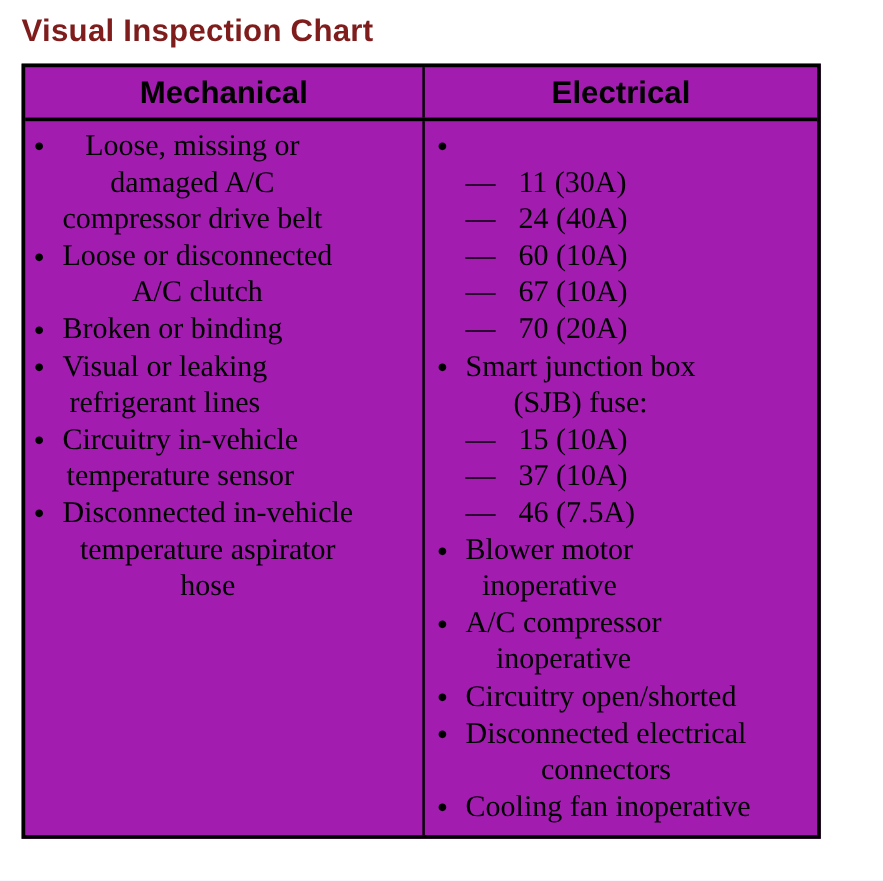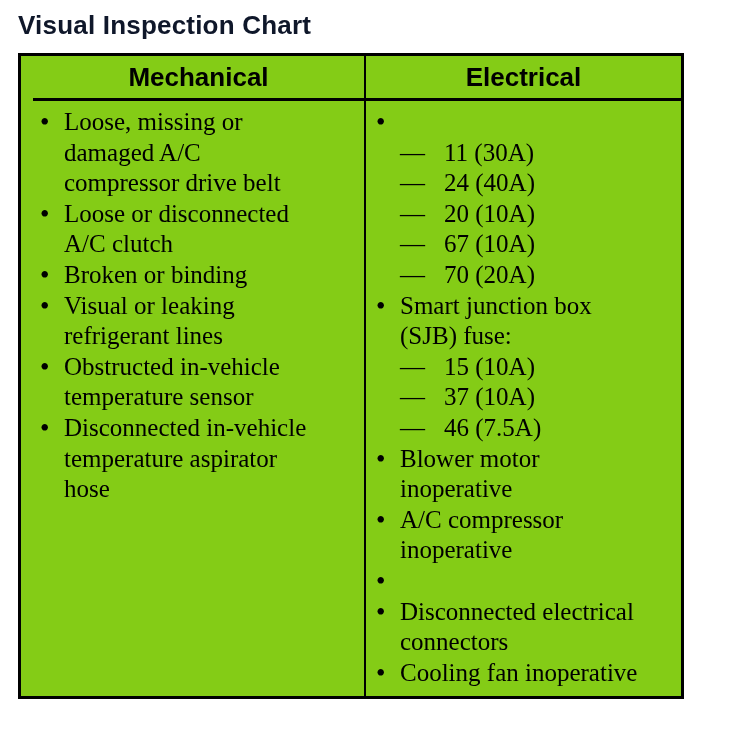--- a/index.html
+++ b/index.html
@@ -16,29 +16,28 @@
     height: 734px;
     color: #000000;
   }
   .doc-title {
     margin: 10px 0 0 18px;
     font-family: "Liberation Sans", sans-serif;
     font-weight: bold;
     font-size: 26px;
     line-height: 30px;
     letter-spacing: 0.2px;
-    color: #0f172a;
+    color: #7f1d1d;
   }
   .vtable {
     margin: 13px 0 0 18px;
     width: 666px;
     border: 3px solid #000000;
     box-sizing: border-box;
-    background: #84cc16;
-    padding-left: 12px;
+    background: #a21caf;
   }
   .header-row {
     display: flex;
     border-bottom: 3px solid #000000;
     font-family: "Liberation Sans", sans-serif;
     font-weight: bold;
     font-size: 26px;
     text-align: center;
   }
   .cell-left {
@@ -71,20 +70,21 @@
   .item {
     display: flex;
   }
   .bullet {
     flex: none;
     width: 24px;
     font-size: 27px;
   }
   .itext .line {
     display: block;
+    text-align: center;
   }
   .subitem {
     display: flex;
     margin-left: 24px;
   }
   .dash {
     flex: none;
     width: 44px;
   }
 </style>
@@ -125,21 +125,21 @@
           <div class="item">
             <span class="bullet">•</span>
             <span class="itext">
               <span class="line">Visual or leaking</span>
               <span class="line">refrigerant lines</span>
             </span>
           </div>
           <div class="item">
             <span class="bullet">•</span>
             <span class="itext">
-              <span class="line">Obstructed in-vehicle</span>
+              <span class="line">Circuitry in-vehicle</span>
               <span class="line">temperature sensor</span>
             </span>
           </div>
           <div class="item">
             <span class="bullet">•</span>
             <span class="itext">
               <span class="line">Disconnected in-vehicle</span>
               <span class="line">temperature aspirator</span>
               <span class="line">hose</span>
             </span>
@@ -154,21 +154,21 @@
           <div class="subitem">
             <span class="dash">—</span>
             <span class="stext">11 (30A)</span>
           </div>
           <div class="subitem">
             <span class="dash">—</span>
             <span class="stext">24 (40A)</span>
           </div>
           <div class="subitem">
             <span class="dash">—</span>
-            <span class="stext">20 (10A)</span>
+            <span class="stext">60 (10A)</span>
           </div>
           <div class="subitem">
             <span class="dash">—</span>
             <span class="stext">67 (10A)</span>
           </div>
           <div class="subitem">
             <span class="dash">—</span>
             <span class="stext">70 (20A)</span>
           </div>
           <div class="item">
@@ -199,20 +199,23 @@
           </div>
           <div class="item">
             <span class="bullet">•</span>
             <span class="itext">
               <span class="line">A/C compressor</span>
               <span class="line">inoperative</span>
             </span>
           </div>
           <div class="item">
             <span class="bullet">•</span>
+            <span class="itext">
+              <span class="line">Circuitry open/shorted</span>
+            </span>
           </div>
           <div class="item">
             <span class="bullet">•</span>
             <span class="itext">
               <span class="line">Disconnected electrical</span>
               <span class="line">connectors</span>
             </span>
           </div>
           <div class="item">
             <span class="bullet">•</span>

